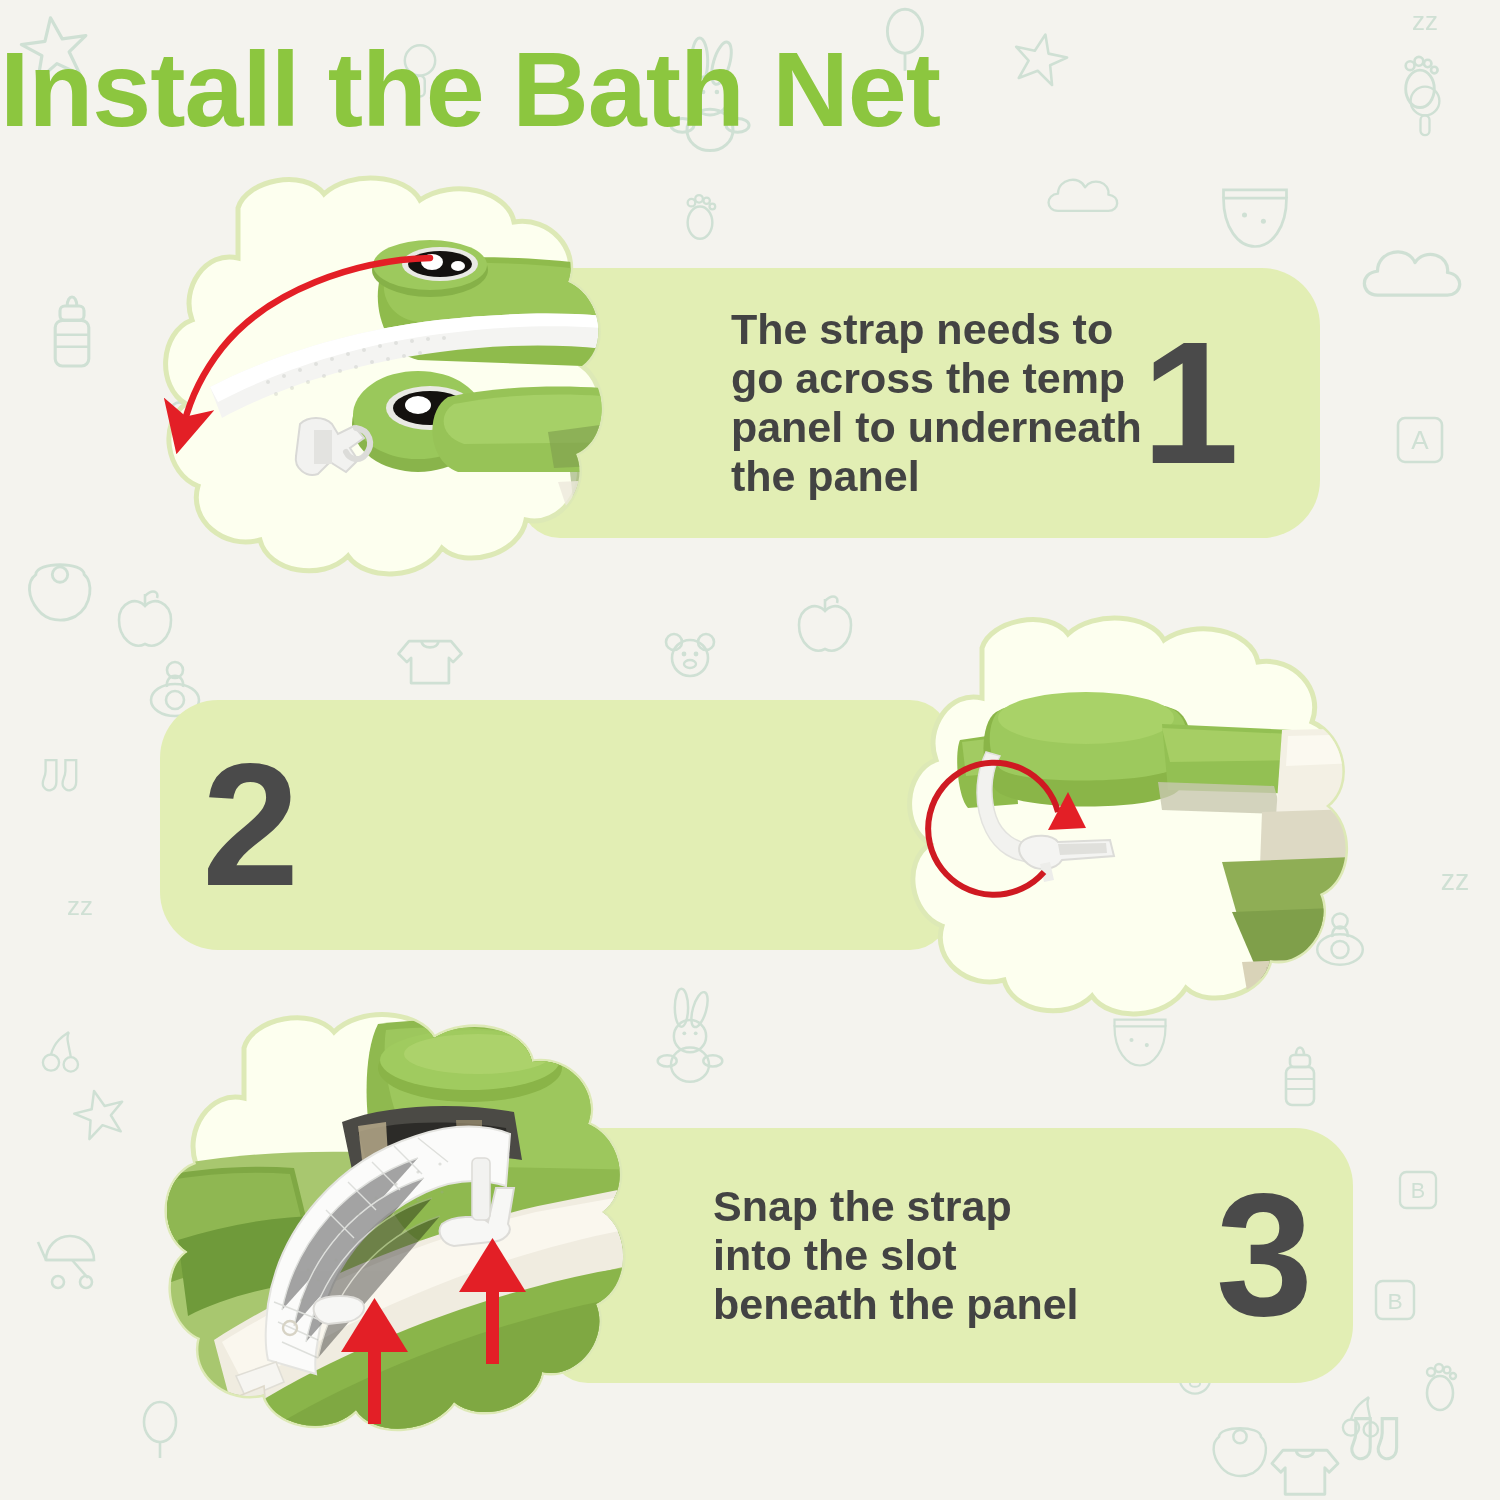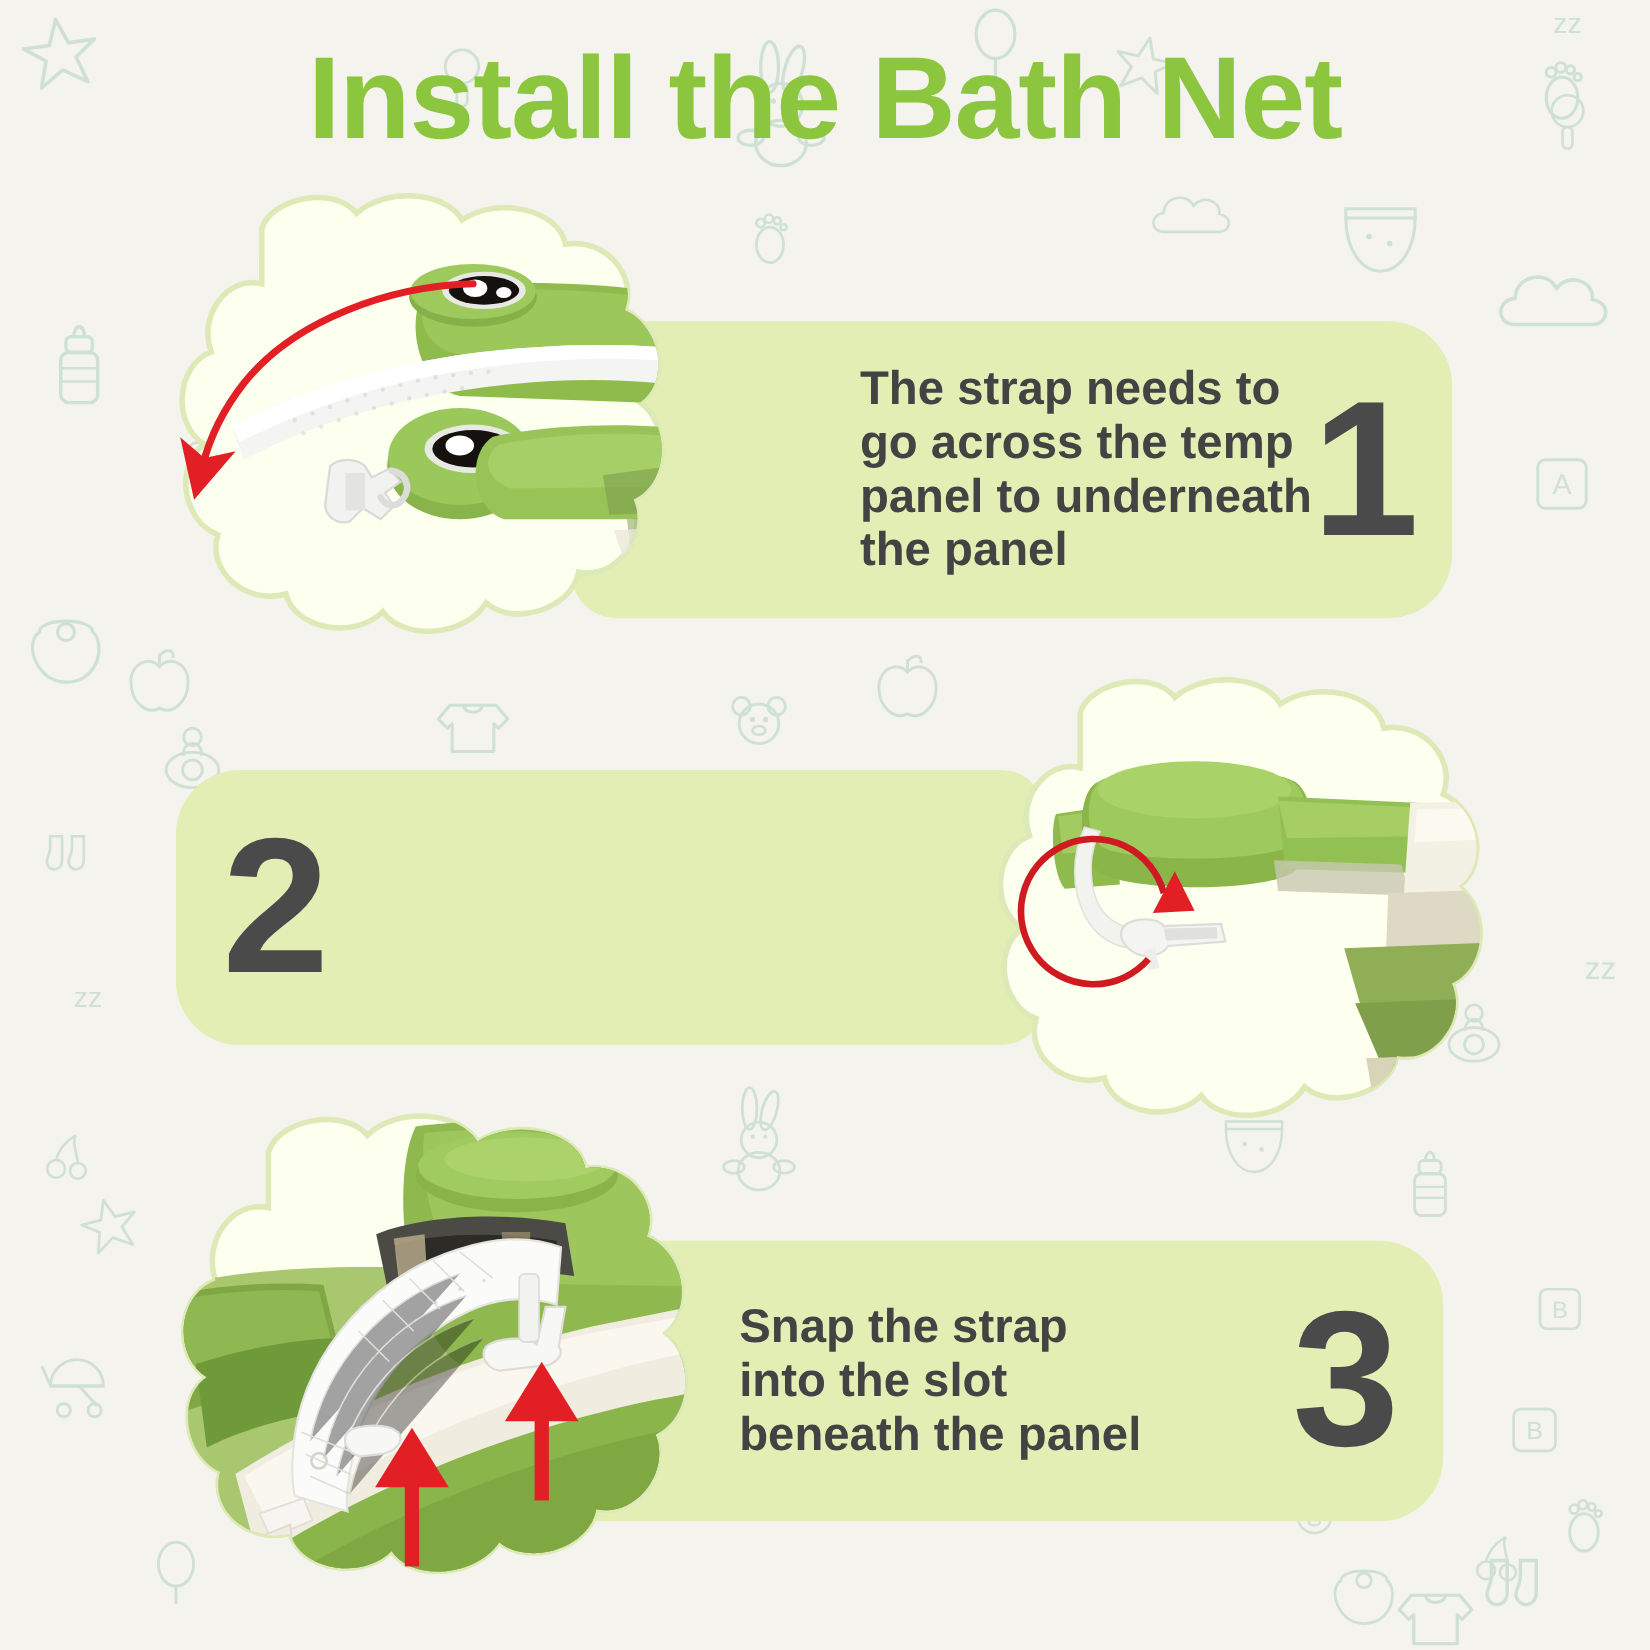--- a/index.html
+++ b/index.html
@@ -30,21 +30,20 @@
     inset: 0;
     z-index: 2;
   }
 
   
   .title {
     position: absolute;
     top: 34px;
     left: 0;
     width: 1500px;
-    text-align: center;
     font-size: 106px;
     font-weight: 700;
     letter-spacing: -1px;
     color: #8cc63f;
     line-height: 1.05;
     white-space: nowrap;
   }
 
   
   .step { position: absolute; }
@@ -70,33 +69,32 @@
     color: #4a4a4a;
     line-height: 0.85;
     letter-spacing: -4px;
   }
 
   
   .pill-1 {
     left: 520px; top: 268px; width: 800px; height: 270px;
     border-radius: 40px 58px 58px 40px;
     padding-left: 160px; padding-right: 34px;
-    justify-content: flex-end;
-    margin-top: 24px;
+    justify-content: center;
   }
   
   .pill-2 {
     left: 160px; top: 700px; width: 790px; height: 250px;
     border-radius: 58px 40px 40px 58px;
     padding-left: 42px; padding-right: 70px;
     justify-content: flex-start; gap: 34px;
   }
   
   .pill-3 {
-    left: 507px; top: 1128px; width: 805px; height: 255px;
+    left: 548px; top: 1128px; width: 805px; height: 255px;
     border-radius: 40px 58px 58px 40px;
     padding-left: 165px; padding-right: 44px;
     justify-content: space-between;
   }
 
   
   .cloud {
     position: absolute;
     overflow: hidden;
   }

